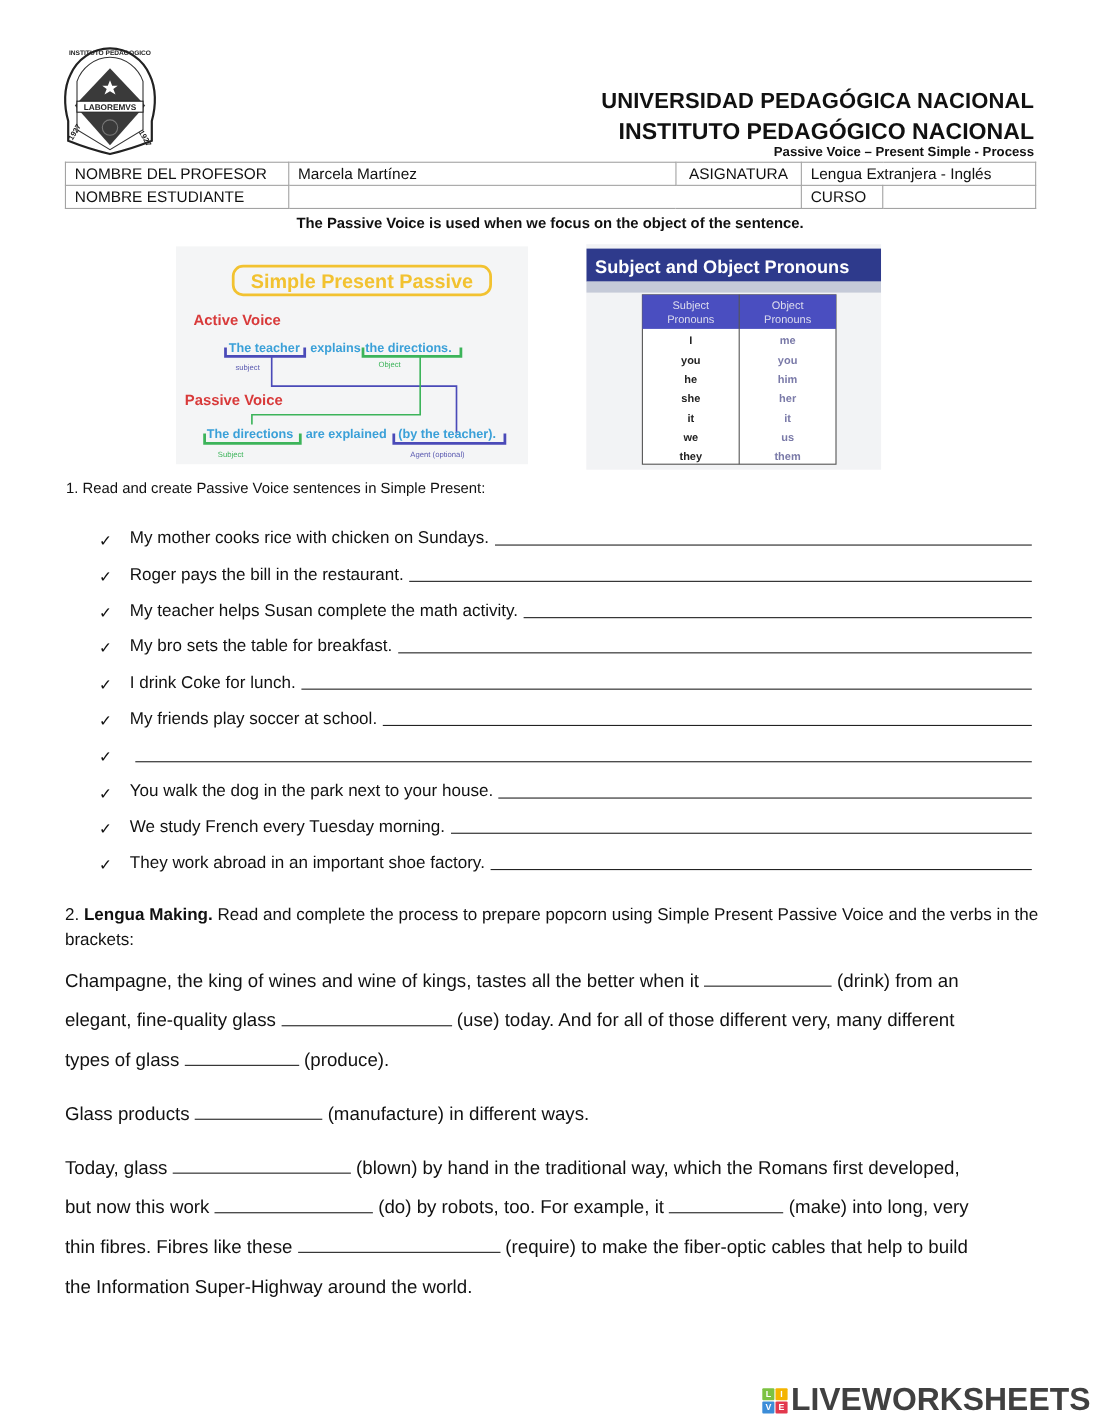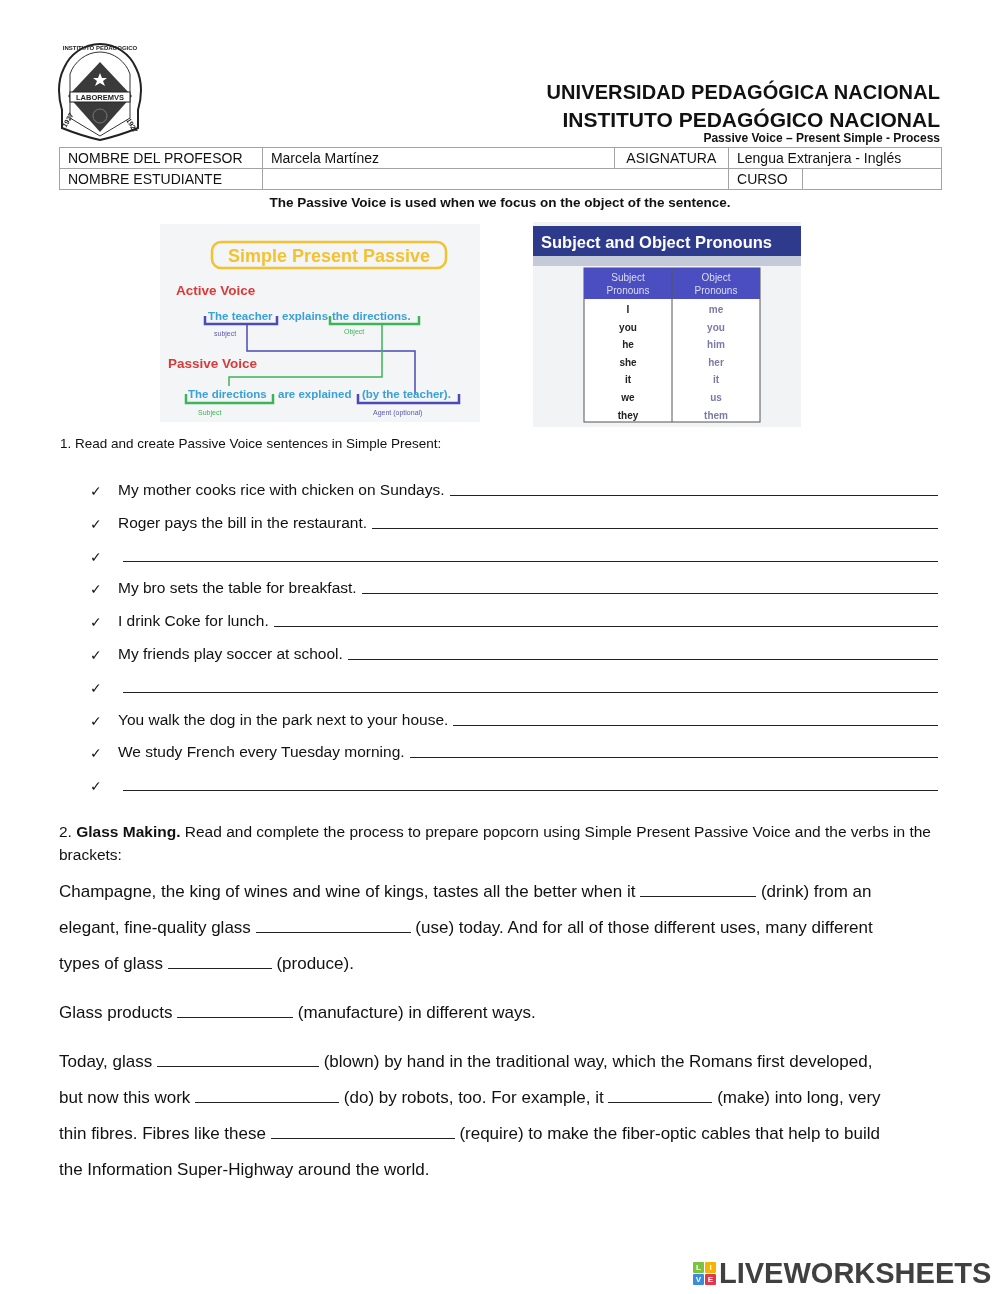--- a/index.html
+++ b/index.html
@@ -141,20 +141,21 @@
       <span class="txt">My mother cooks rice with chicken on Sundays.</span>
       <span class="line"></span>
     </div>
     <div class="item" style="top: 509.8px;">
       <span class="chk">✓</span>
       <span class="txt">Roger pays the bill in the restaurant.</span>
       <span class="line"></span>
     </div>
     <div class="item" style="top: 542.6px;">
       <span class="chk">✓</span>
+      <span class="txt">My teacher helps Susan complete the math activity.</span>
       <span class="line"></span>
     </div>
     <div class="item" style="top: 575.4px;">
       <span class="chk">✓</span>
       <span class="txt">My bro sets the table for breakfast.</span>
       <span class="line"></span>
     </div>
     <div class="item" style="top: 608.2px;">
       <span class="chk">✓</span>
       <span class="txt">I drink Coke for lunch.</span>
@@ -174,39 +175,40 @@
       <span class="txt">You walk the dog in the park next to your house.</span>
       <span class="line"></span>
     </div>
     <div class="item" style="top: 739.4px;">
       <span class="chk">✓</span>
       <span class="txt">We study French every Tuesday morning.</span>
       <span class="line"></span>
     </div>
     <div class="item" style="top: 772.2px;">
       <span class="chk">✓</span>
+      <span class="txt">They work abroad in an important shoe factory.</span>
       <span class="line"></span>
     </div>
   </div>
 
 <div class="q2">
   <span>2.</span>
-  <b>Glass Making.</b>
+  <b>Lengua Making.</b>
   <span>Read and complete the process to prepare popcorn using Simple Present Passive Voice and the verbs in the brackets:</span>
 </div>
 
 <div class="para" style="top:882px">
   <span>Champagne, the king of wines and wine of kings, tastes all the better when it</span>
   <span class="blank" style="width:116px"></span>
   <span>(drink) from an</span>
 </div>
 <div class="para" style="top:918px">
   <span>elegant, fine-quality glass</span>
   <span class="blank" style="width:155px"></span>
-  <span>(use) today. And for all of those different uses, many different</span>
+  <span>(use) today. And for all of those different very, many different</span>
 </div>
 <div class="para" style="top:954px">
   <span>types of glass</span>
   <span class="blank" style="width:104px"></span>
   <span>(produce).</span>
 </div>
 <div class="para" style="top:1003px">
   <span>Glass products</span>
   <span class="blank" style="width:116px"></span>
   <span>(manufacture) in different ways.</span>

